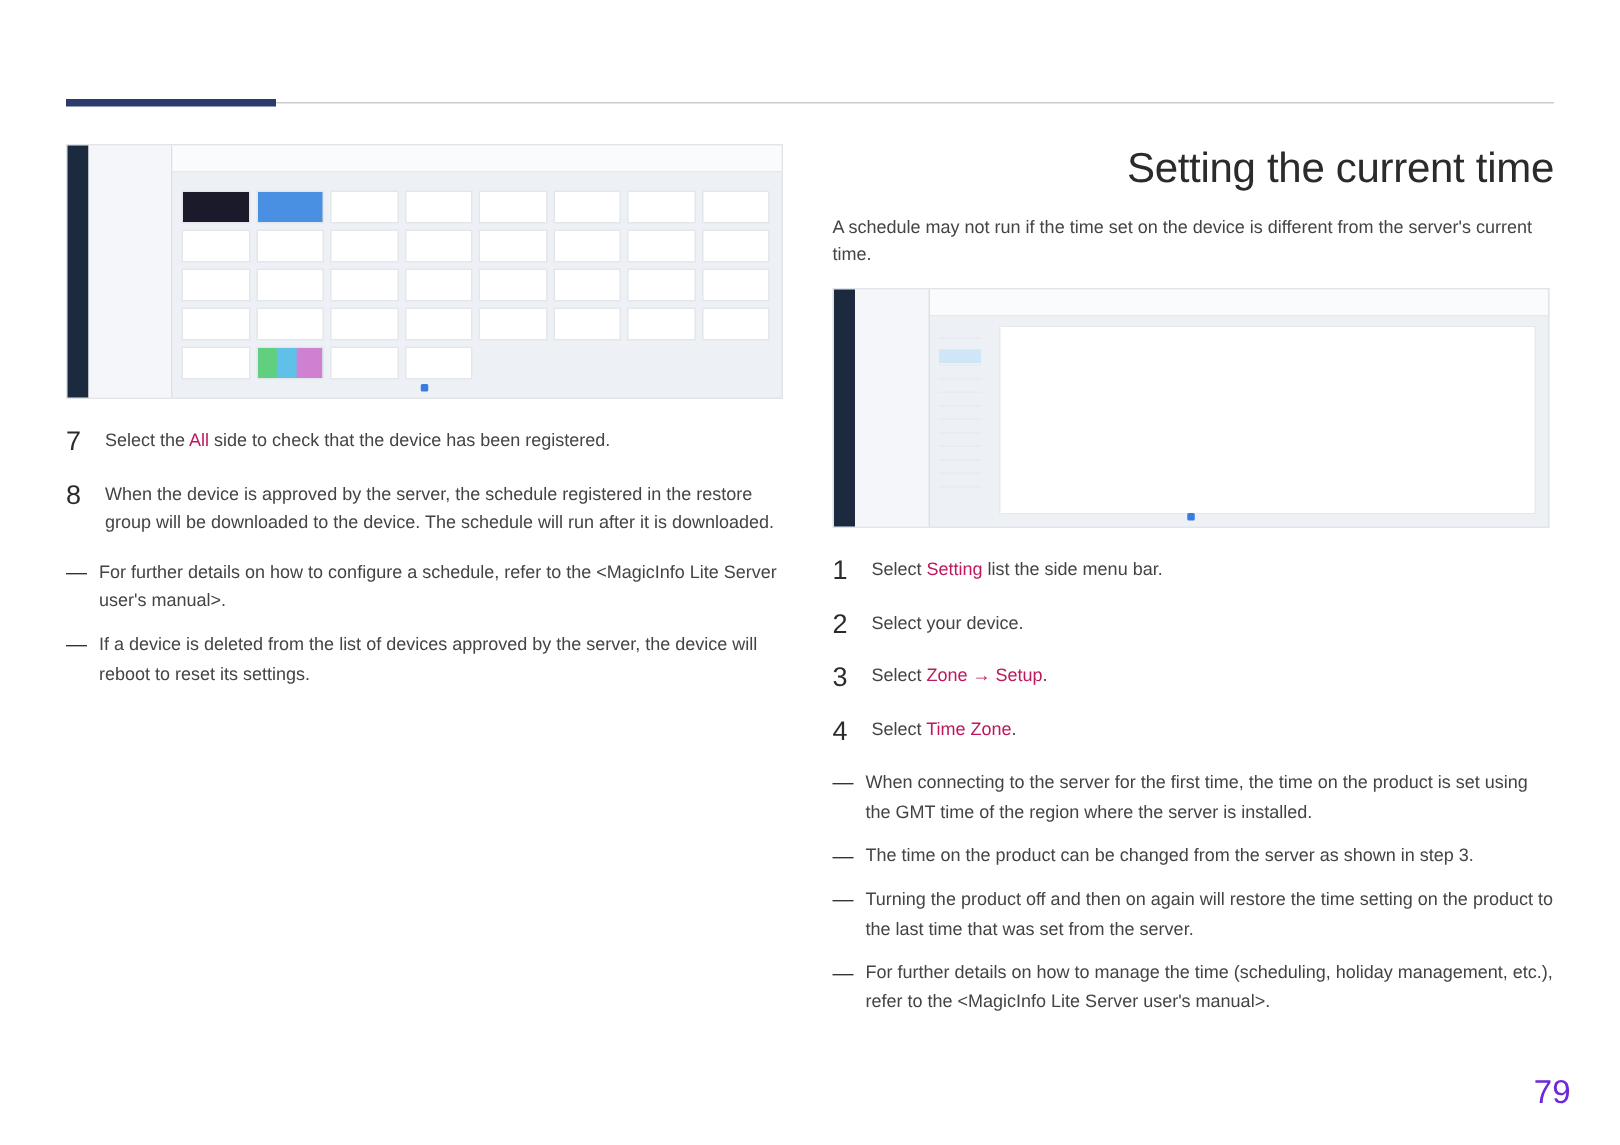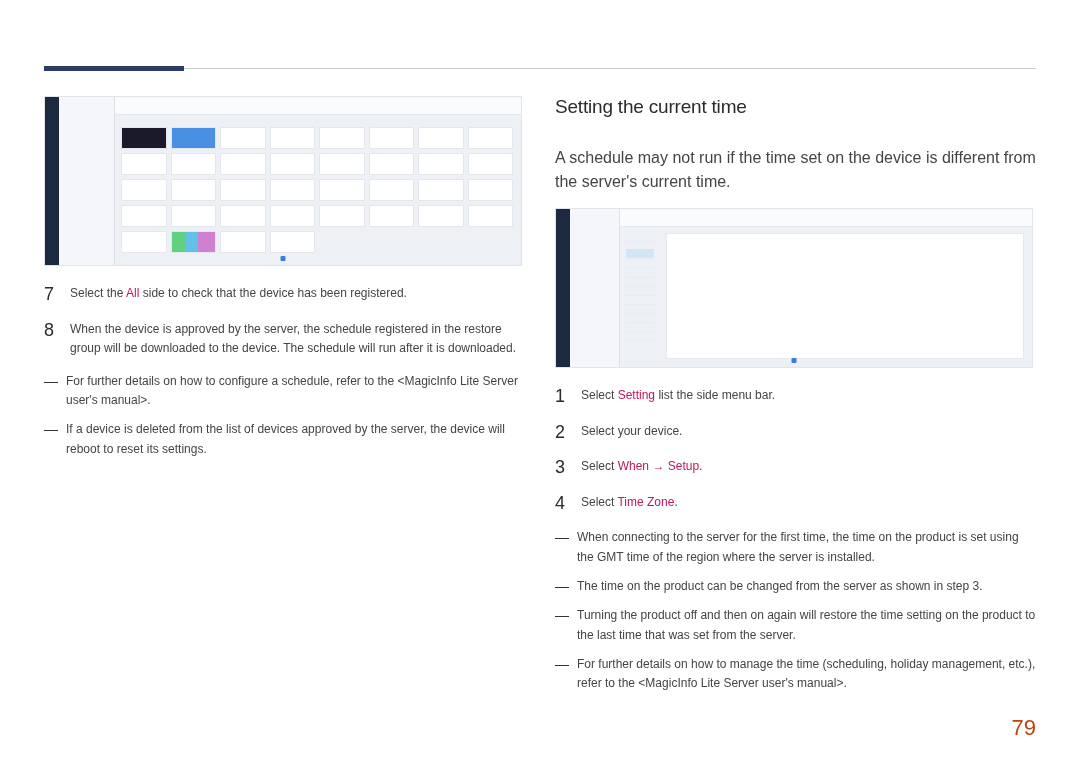--- a/index.html
+++ b/index.html
@@ -31,28 +31,29 @@
   .page {
     display: flex;
     padding: 96px 44px 0 44px;
     gap: 30px;
   }
   .col {
     flex: 1;
     min-width: 0;
   }
   .heading {
-    font-size: 19px;
+    font-size: 28px;
     font-weight: 500;
     color: #2b2b2b;
-    margin-bottom: 28px;
+    margin-bottom: 14px;
     letter-spacing: -0.2px;
+    text-align: right;
   }
   .intro {
-    font-size: 16px;
+    font-size: 12px;
     color: #444;
     margin-bottom: 14px;
     line-height: 1.5;
   }
   .shot {
     width: 478px;
     background: #edf0f4;
     border: 1px solid #e1e4e8;
     margin-bottom: 18px;
     position: relative;
@@ -155,24 +156,24 @@
     text-align: left;
     color: #333;
     font-size: 14px;
     line-height: 1.4;
   }
   .note-body { flex: 1; }
   .link { color: #be185d; }
   .arrow { font-family: Arial; }
   .pagenum {
     position: absolute;
-    right: 44px;
+    right: 33px;
     bottom: 22px;
     font-size: 22px;
-    color: #c2410c;
+    color: #6d28d9;
   }
 </style>
 </head>
 <body>
 
 <div class="top-rule"></div>
 <div class="top-accent"></div>
 
 <div class="page">
 
@@ -279,21 +280,21 @@
           <span>Select </span><span class="link">Setting</span><span> list the side menu bar.</span>
         </div>
       </div>
       <div class="oli">
         <div class="num">2</div>
         <div class="txt">Select your device.</div>
       </div>
       <div class="oli">
         <div class="num">3</div>
         <div class="txt">
-          <span>Select </span><span class="link">When</span><span class="link arrow"> → </span><span class="link">Setup</span><span>.</span>
+          <span>Select </span><span class="link">Zone</span><span class="link arrow"> → </span><span class="link">Setup</span><span>.</span>
         </div>
       </div>
       <div class="oli">
         <div class="num">4</div>
         <div class="txt">
           <span>Select </span><span class="link">Time Zone</span><span>.</span>
         </div>
       </div>
     </div>
 

